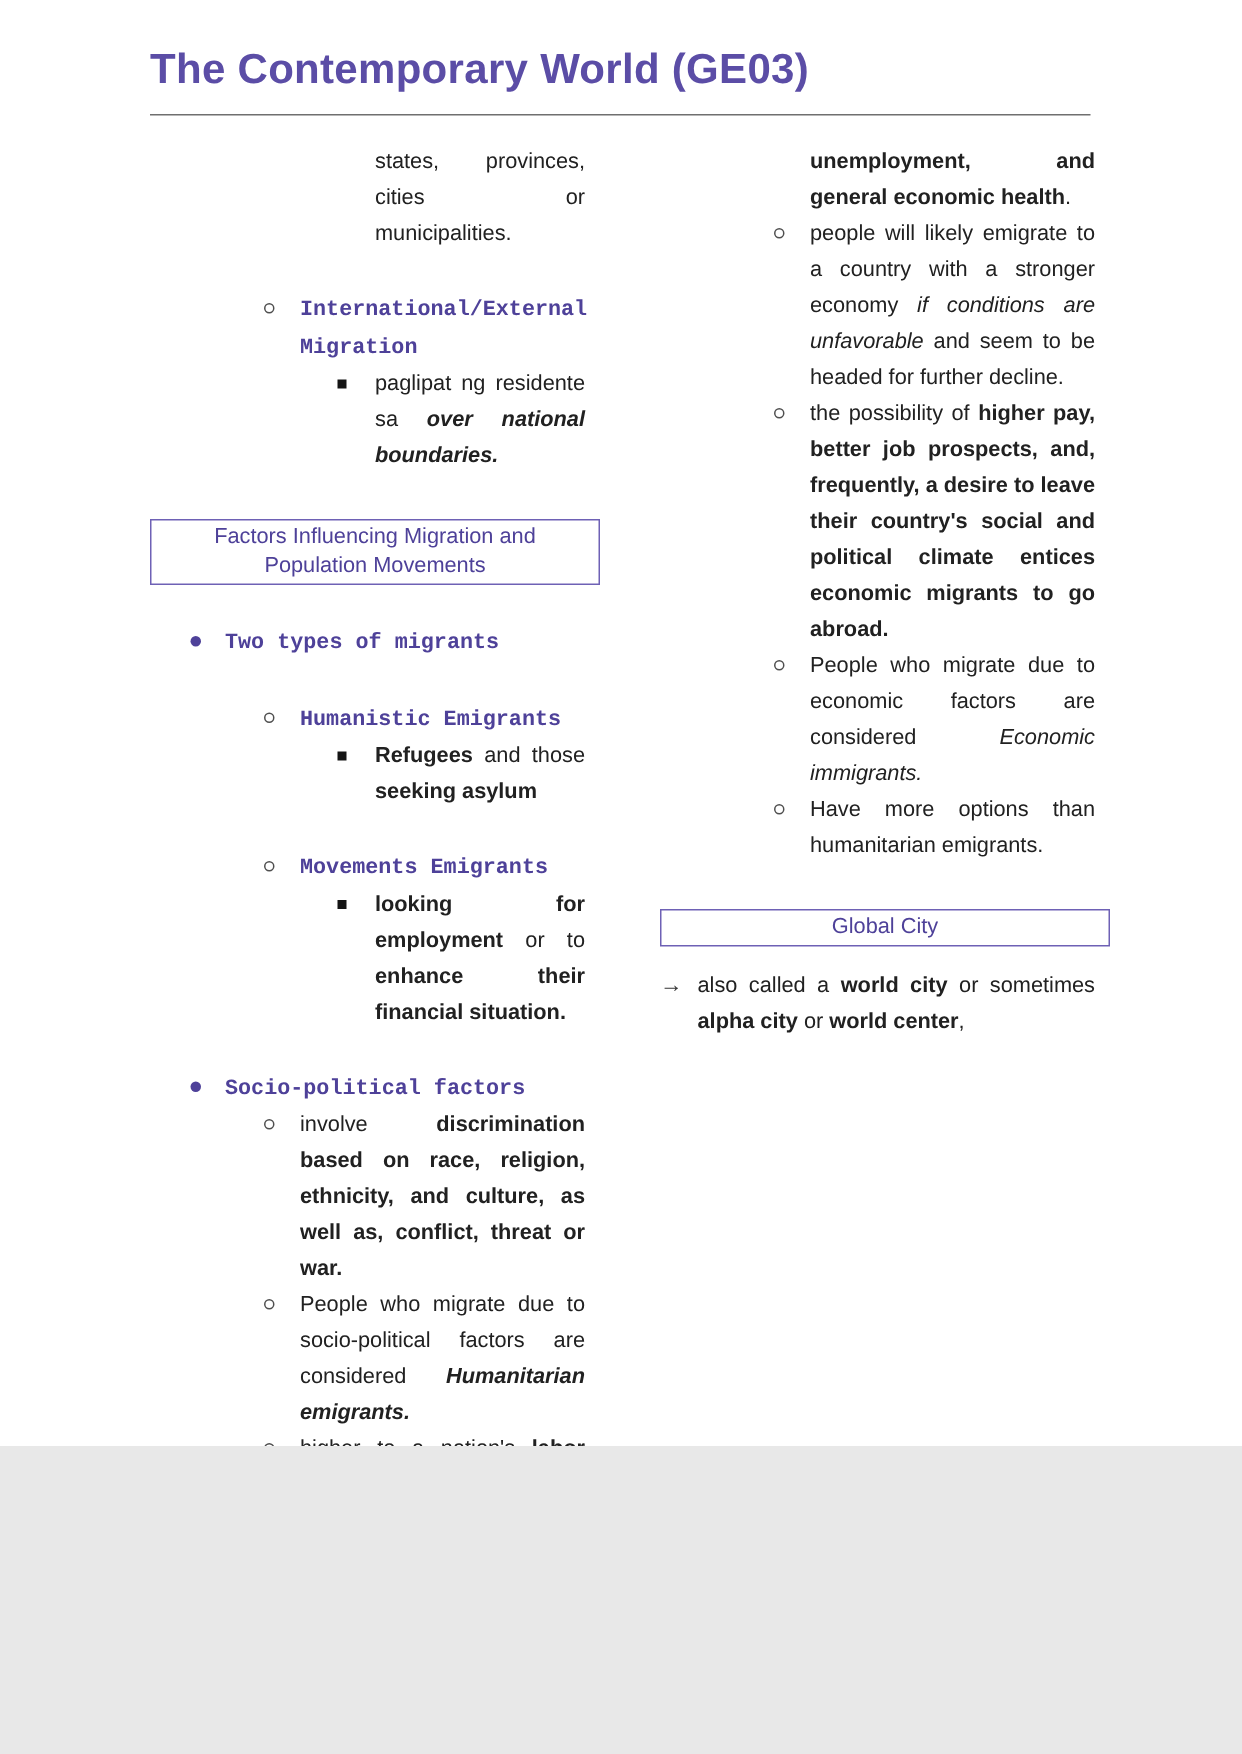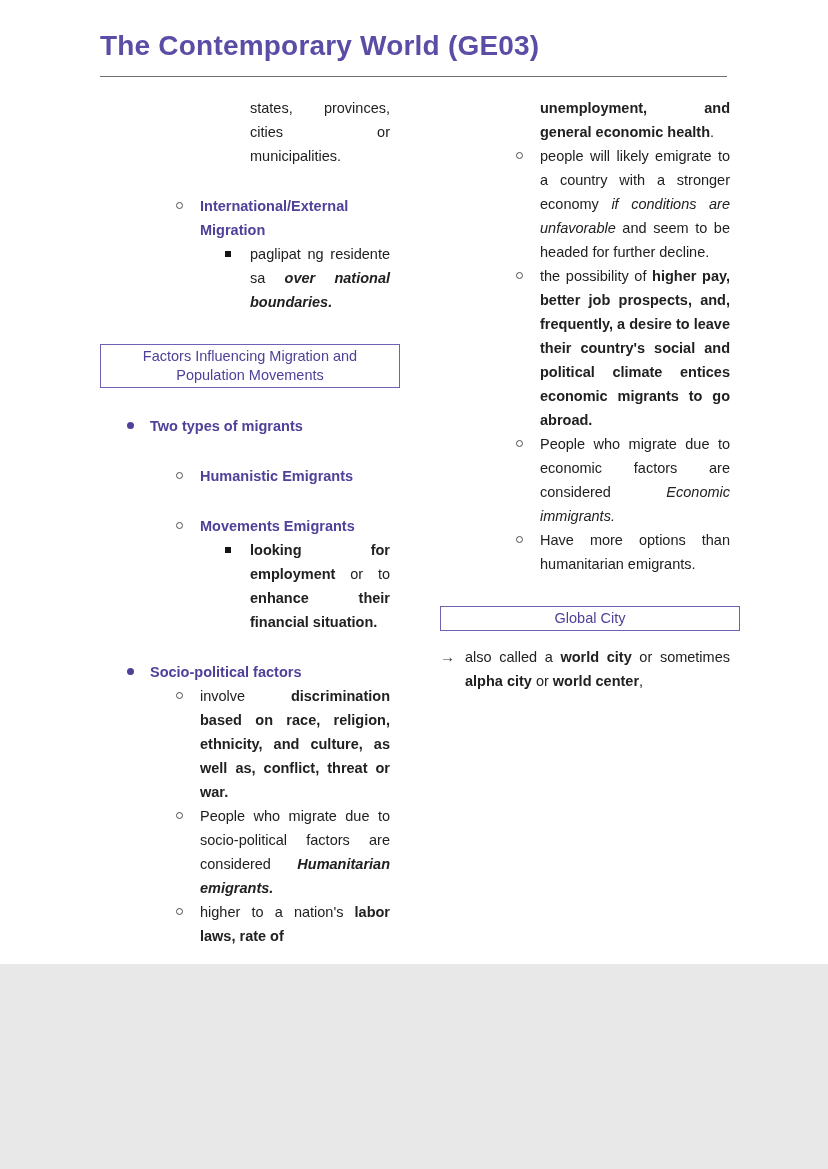--- a/index.html
+++ b/index.html
@@ -46,21 +46,21 @@
   .gapsm { margin-top: 14px; }
   .marker { position: absolute; display: inline-block; }
   .m-disc   { left: -23px; top: 8px;  width: 7px; height: 7px; border-radius: 50%; background: #4e4199; }
   .m-circle { left: -24px; top: 8px;  width: 7px; height: 7px; border-radius: 50%; border: 1.4px solid #4f4f4f; }
   .m-square { left: -25px; top: 9px;  width: 6px; height: 6px; background: #141414; }
   .m-arrow  { left: -25px; top: 0; width: auto; height: auto; color: #333333; font-size: 15px; }
   .seg-p  { font-weight: 400; }
   .seg-b  { font-weight: 700; }
   .seg-i  { font-style: italic; }
   .seg-bi { font-weight: 700; font-style: italic; }
-  .seg-h  { font-weight: 700; color: #4e4199; }
+  .seg-h  { font-weight: 700; color: #4e4199; font-family: Liberation Mono, monospace; }
   .box {
     border: 1.6px solid #6e61b5;
     color: #4e4199;
     font-weight: 400;
     font-size: 14.5px;
     line-height: 19px;
     text-align: center;
     padding: 2px 8px;
     width: 100%;
   }
@@ -75,20 +75,21 @@
   </div>
   <hr class="title-rule">
   <div class="columns">
     <div class="col">
         <div class="cont lvl3"><span class="seg-p">states, provinces, cities or municipalities.</span></div>
         <div class="li lvl2 gap"><span class="marker m-circle"></span><span class="seg-h">International/External Migration</span></div>
         <div class="li lvl3"><span class="marker m-square"></span><span class="seg-p">paglipat ng residente sa </span><span class="seg-bi">over national boundaries.</span></div>
         <div class="box gap">Factors Influencing Migration and Population Movements</div>
         <div class="li lvl1 gap"><span class="marker m-disc"></span><span class="seg-h">Two types of migrants</span></div>
         <div class="li lvl2 gap"><span class="marker m-circle"></span><span class="seg-h">Humanistic Emigrants</span></div>
+        <div class="li lvl3"><span class="marker m-square"></span><span class="seg-b">Refugees</span><span class="seg-p"> and those </span><span class="seg-b">seeking asylum</span></div>
         <div class="li lvl2 gap"><span class="marker m-circle"></span><span class="seg-h">Movements Emigrants</span></div>
         <div class="li lvl3"><span class="marker m-square"></span><span class="seg-b">looking for employment</span><span class="seg-p"> or to </span><span class="seg-b">enhance their financial situation.</span></div>
         <div class="li lvl1 gap"><span class="marker m-disc"></span><span class="seg-h">Socio-political factors</span></div>
         <div class="li lvl2"><span class="marker m-circle"></span><span class="seg-p">involve </span><span class="seg-b">discrimination based on race, religion, ethnicity, and culture, as well as, conflict, threat or war.</span></div>
         <div class="li lvl2"><span class="marker m-circle"></span><span class="seg-p">People who migrate due to socio-political factors are considered </span><span class="seg-bi">Humanitarian emigrants.</span></div>
         <div class="li lvl2"><span class="marker m-circle"></span><span class="seg-p">higher to a nation's </span><span class="seg-b">labor laws, rate of</span></div>
       </div>
     <div class="col">
         <div class="cont lvl2"><span class="seg-b">unemployment, and general economic health</span><span class="seg-p">.</span></div>
         <div class="li lvl2"><span class="marker m-circle"></span><span class="seg-p">people will likely emigrate to a country with a stronger economy </span><span class="seg-i">if conditions are unfavorable</span><span class="seg-p"> and seem to be headed for further decline.</span></div>

